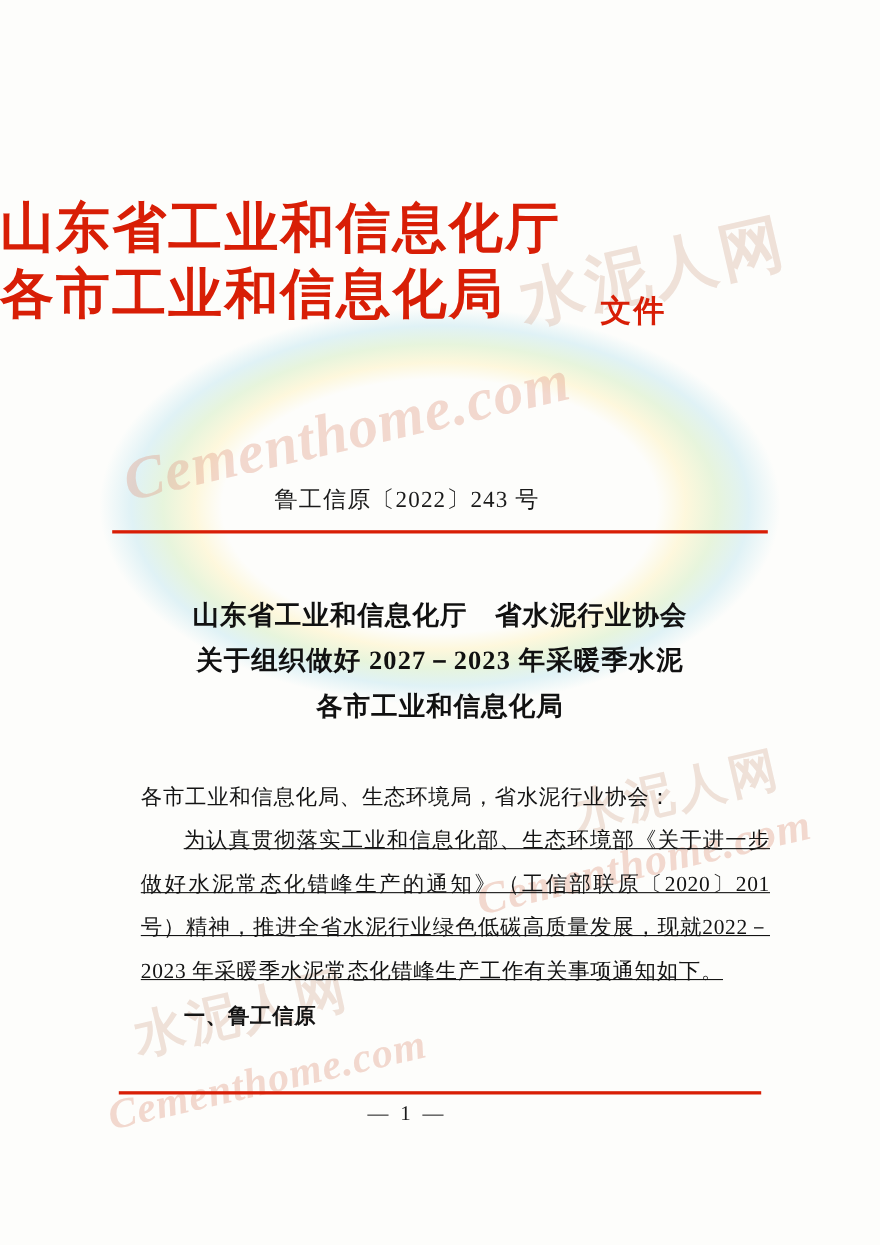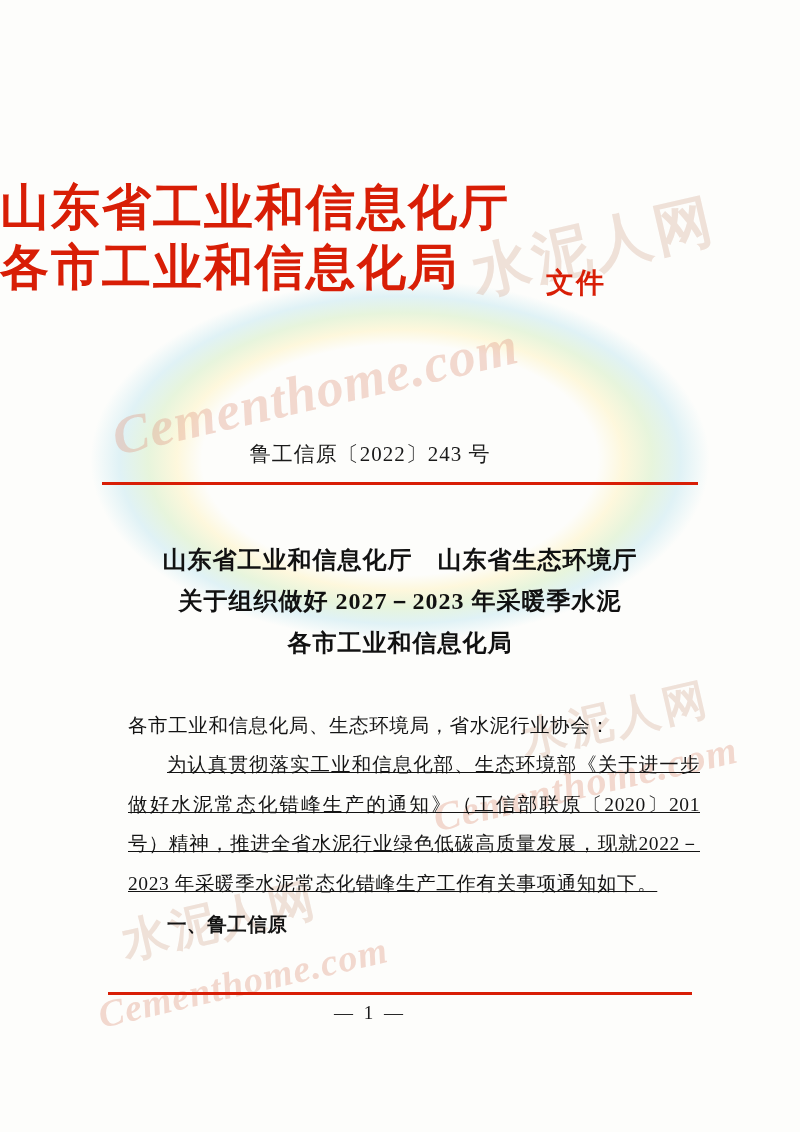--- a/index.html
+++ b/index.html
@@ -193,21 +193,21 @@
       <div class="mast-line mast-main">山东省工业和信息化厅</div>
       <div class="mast-line mast-main">各市工业和信息化局</div>
       <div class="mast-doc">文件</div>
     </div>
   </div>
 
   <div class="docnum">鲁工信原〔2022〕243 号</div>
   <div class="redrule"></div>
 
   <div class="title">
-    <span class="ln">山东省工业和信息化厅　山东省生态环境厅</span>
+    <span class="ln">山东省工业和信息化厅　省水泥行业协会</span>
     <span class="ln">关于组织做好 2027－2023 年采暖季水泥</span>
     <span class="ln">各市工业和信息化局</span>
   </div>
 
   <div class="body">
     <div class="p-flat">各市工业和信息化局、生态环境局，省水泥行业协会：</div>
     <div class="p-indent">为认真贯彻落实工业和信息化部、生态环境部《关于进一步做好水泥常态化错峰生产的通知》（工信部联原〔2020〕201号）精神，推进全省水泥行业绿色低碳高质量发展，现就2022－2023 年采暖季水泥常态化错峰生产工作有关事项通知如下。</div>
     <div class="section-head">一、鲁工信原</div>
   </div>
 

